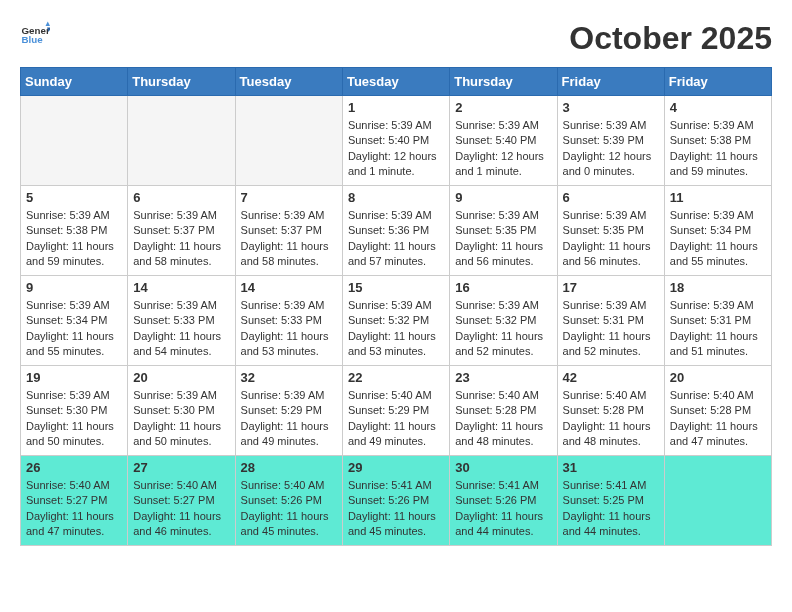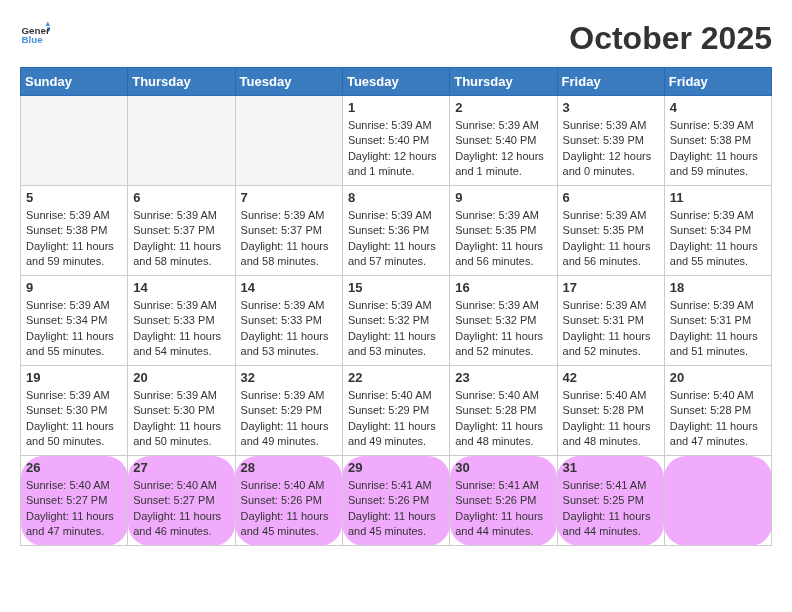--- a/index.html
+++ b/index.html
@@ -58,22 +58,21 @@
       min-height: 80px;
       height: 90px;
       font-size: 11px;
       color: #333;
       background: #fff;
     }
     .calendar td.empty {
       background: #f5f5f5;
     }
     .calendar td.last-row {
-      background: #f0abfc;
-      border-radius: 22px;
+      background: #5eead4;
     }
     .day-number {
       font-size: 13px;
       font-weight: bold;
       margin-bottom: 3px;
       color: #333;
     }
     .day-info {
       font-size: 11px;
       color: #333;

